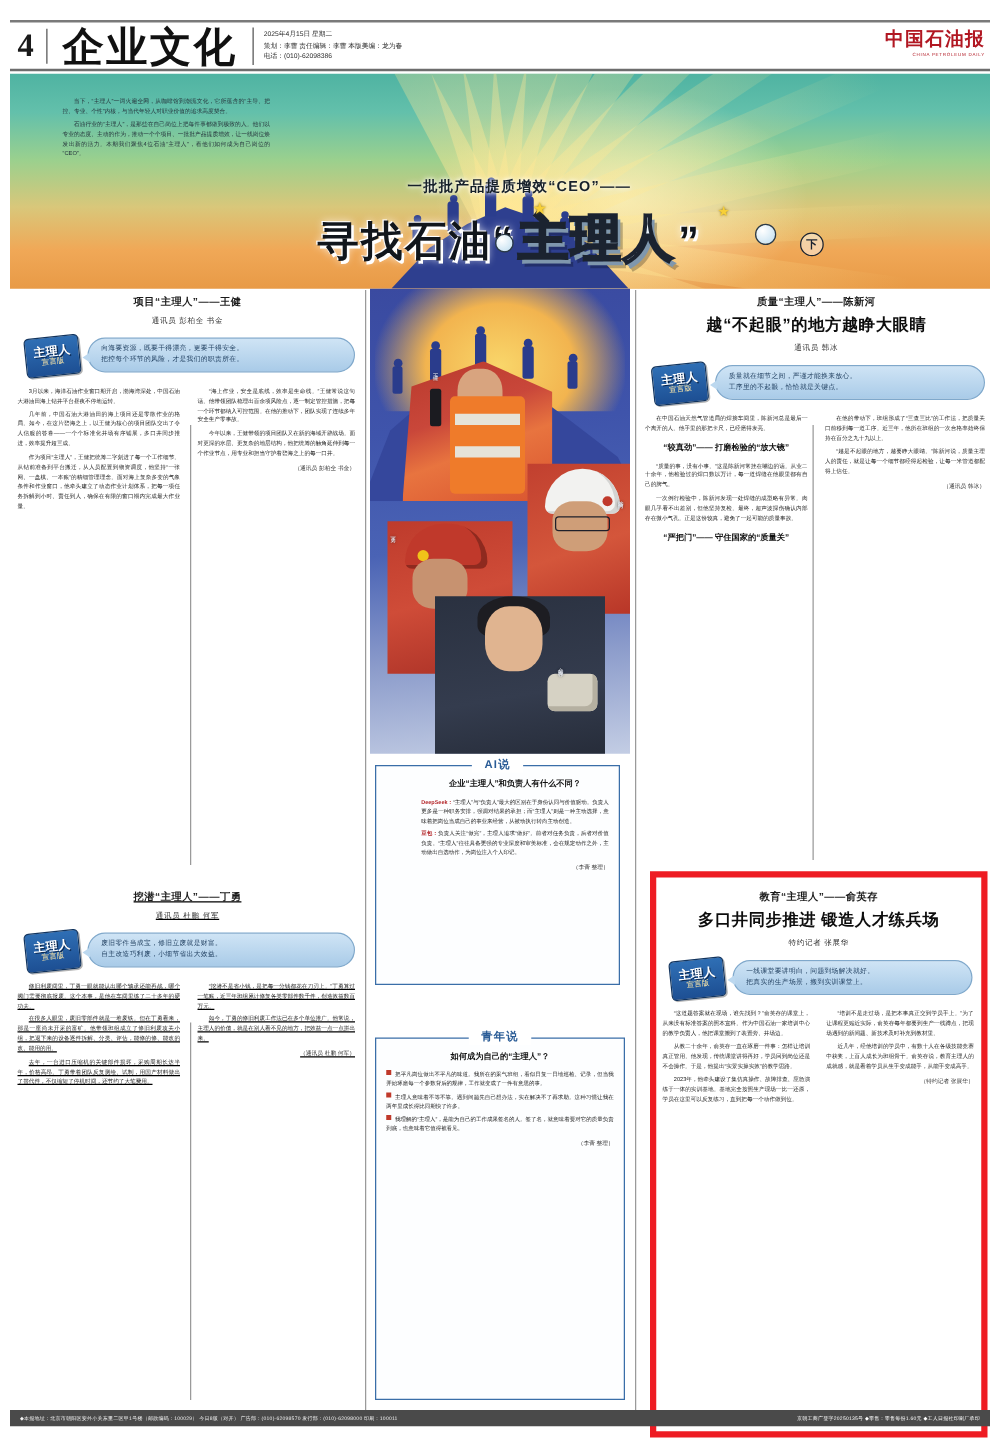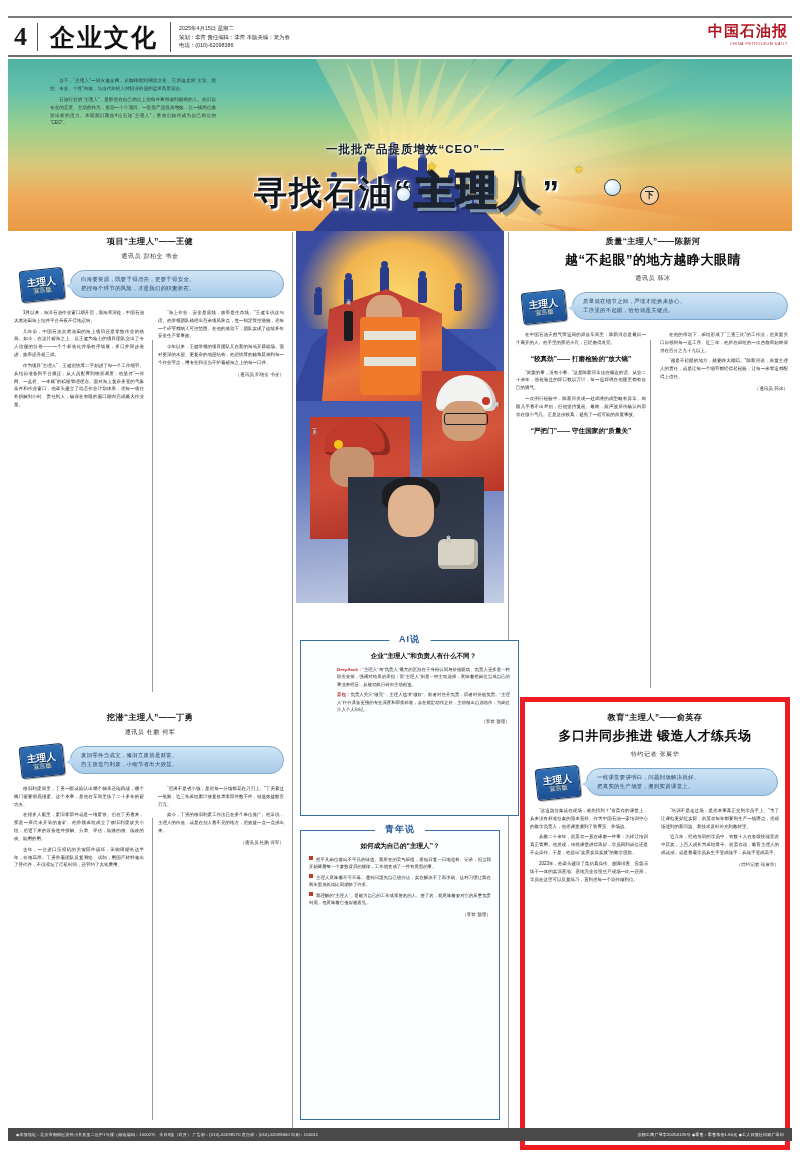--- a/index.html
+++ b/index.html
@@ -15,21 +15,21 @@
   
   .masthead{
     position:absolute;left:0;top:0;width:800px;height:58px;
     background:#fff;
   }
   .mh-rule-top{position:absolute;left:8px;top:16px;width:784px;height:2px;background:#7a7a7a;}
   .mh-rule-bot{position:absolute;left:8px;top:55px;width:784px;height:2px;background:#6d6d6d;}
   .mh-inner{position:absolute;left:14px;top:20px;height:34px;display:flex;align-items:center;}
   .mh-pageno{font-size:26px;font-weight:bold;color:#1a1a1a;line-height:1;padding-right:10px;font-family:"Liberation Serif",serif;}
   .mh-div{width:1px;height:28px;background:#555;}
-  .mh-section{font-size:25px;font-weight:bold;color:#111;letter-spacing:2px;padding:0 12px;line-height:1;}
+  .mh-section{font-size:33px;font-weight:bold;color:#111;letter-spacing:2px;padding:0 12px;line-height:1;}
   .mh-div2{width:1px;height:30px;background:#555;margin-right:8px;}
   .mh-meta{font-size:5.4px;color:#2b2b2b;line-height:1.55;}
   .mh-meta div{white-space:nowrap;}
   .mh-logo{position:absolute;right:12px;top:22px;text-align:right;}
   .mh-logo-cn{font-size:15px;font-weight:bold;color:#b11722;letter-spacing:1px;font-family:"Liberation Serif",serif;}
   .mh-logo-en{font-size:3.6px;color:#b11722;letter-spacing:.6px;margin-top:1px;}
 
   
   .banner{
     position:absolute;left:8px;top:59px;width:784px;height:172px;
@@ -380,21 +380,21 @@
 守住国家的“质量关”</div>
       </div>
       <div class="body-col" style="width:128px;">
         <p>在他的带动下，班组形成了“三查三比”的工作法，把质量关口前移到每一道工序。近三年，他所在班组的一次合格率始终保持在百分之九十九以上。</p>
         <p>“越是不起眼的地方，越要睁大眼睛。”陈新河说，质量主理人的责任，就是让每一个细节都经得起检验，让每一米管道都配得上信任。</p>
         <div class="sig">（通讯员 韩冰）</div>
       </div>
     </div>
   </div>
 
-  <div style="position:absolute;left:14px;top:712px;width:272px;">
+  <div style="position:absolute;left:14px;top:712px;width:272px;text-decoration:underline;">
     <div class="art-kicker">挖潜“主理人”——丁勇</div>
     <div class="art-byline">通讯员 杜鹏 何军</div>
     <div class="decl">
       <div class="decl-badge">
         <b>主理人</b>
         <span>宣言版</span>
       </div>
       <div class="decl-bubble">
         <div>废旧零件当成宝，修旧立废就是财富。</div>
         <div>自主改造巧利废，小细节省出大效益。</div>
@@ -407,21 +407,21 @@
         <p>去年，一台进口压缩机的关键部件损坏，采购周期长达半年，价格高昂。丁勇带着团队反复测绘、试制，用国产材料做出了替代件，不仅缩短了停机时间，还节约了大笔费用。</p>
       </div>
       <div class="body-col" style="width:126px;">
         <p>“挖潜不是省小钱，是把每一分钱都花在刀刃上。”丁勇算过一笔账，近三年班组累计修复各类零部件数千件，创造效益数百万元。</p>
         <p>如今，丁勇的修旧利废工作法已在多个单位推广。他常说，主理人的价值，就是在别人看不见的地方，把效益一点一点拼出来。</p>
         <div class="sig">（通讯员 杜鹏 何军）</div>
       </div>
     </div>
   </div>
 
-  <div class="fbox" style="left:300px;top:640px;width:219px;height:176px;padding-left:28px;">
+  <div class="fbox" style="left:300px;top:612px;width:196px;height:176px;padding-left:28px;">
     <div class="fbox-title">AI说</div>
     <div class="fbox-q">企业“主理人”和负责人有什么不同？</div>
     <div class="fbox-body">
       <p>
         <span class="tag-red">DeepSeek：</span><span>“主理人”与“负责人”最大的区别在于身份认同与价值驱动。负责人更多是一种职务安排，强调对结果的承担；而“主理人”则是一种主动选择，意味着把岗位当成自己的事业来经营，从被动执行转向主动创造。</span>
       </p>
       <p>
         <span class="tag-red">豆包：</span><span>负责人关注“做完”，主理人追求“做好”。前者对任务负责，后者对价值负责。“主理人”往往具备更强的专业深度和审美标准，会在规定动作之外，主动做出自选动作，为岗位注入个人印记。</span>
       </p>
       <div class="sig">（李蕾 整理）</div>

